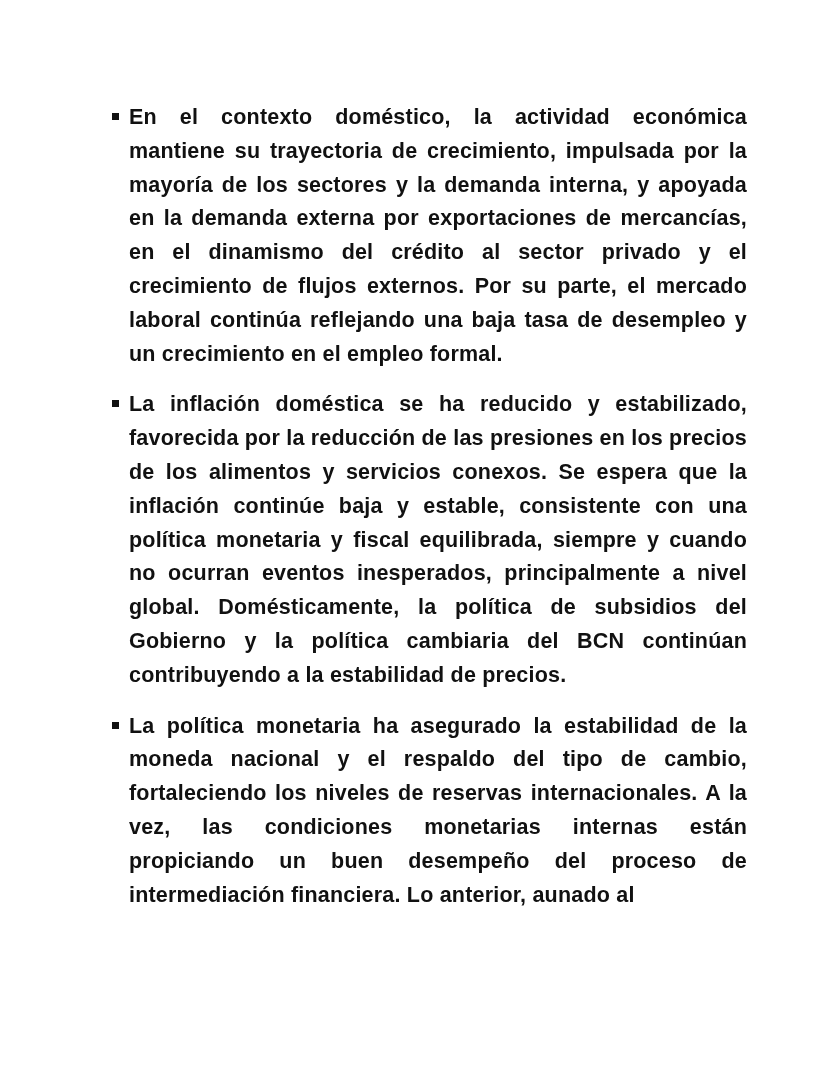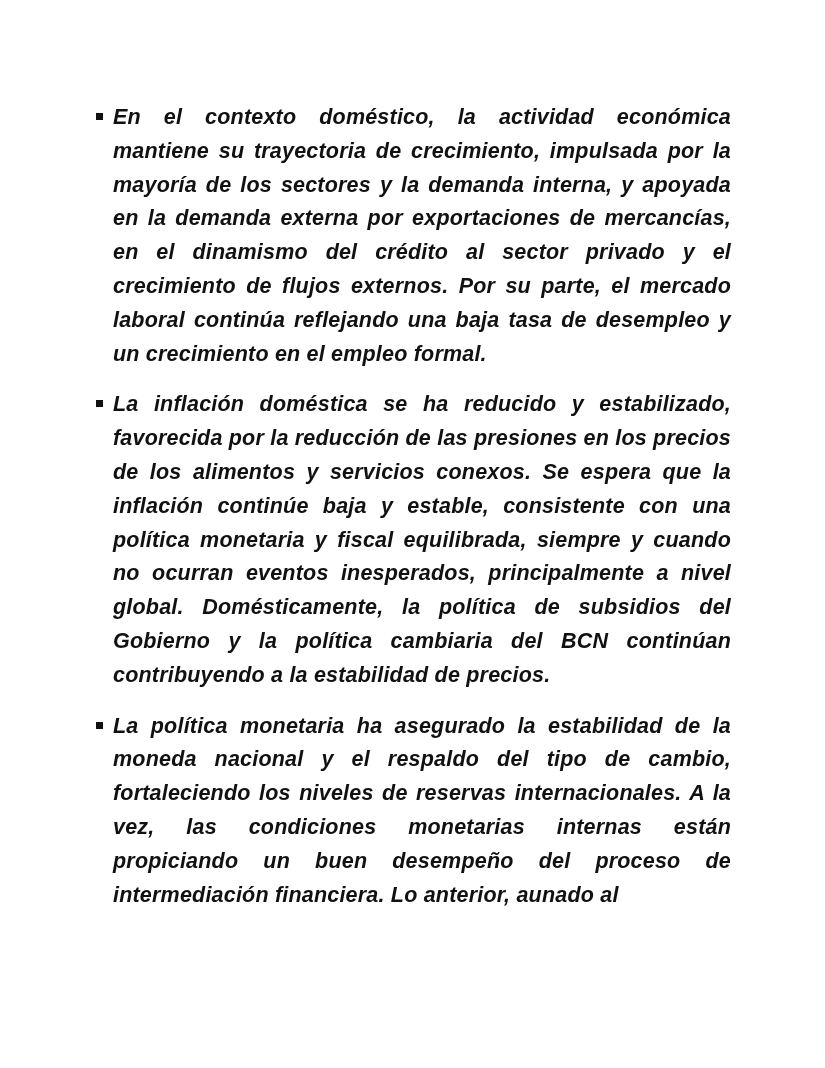--- a/index.html
+++ b/index.html
@@ -9,24 +9,23 @@
   .page {
     position: relative;
     width: 825px;
     height: 1068px;
     background: #ffffff;
     overflow: hidden;
     font-family: "Liberation Sans", sans-serif;
   }
   .content {
     position: absolute;
-    left: 96px;
+    left: 112px;
     top: 101px;
     width: 635px;
-    font-style: italic;
   }
   .bullet-item {
     position: relative;
     padding-left: 17px;
     margin-bottom: 17px;
     color: #111111;
     font-weight: bold;
     font-size: 21.5px;
     line-height: 33.8px;
     text-align: justify;

